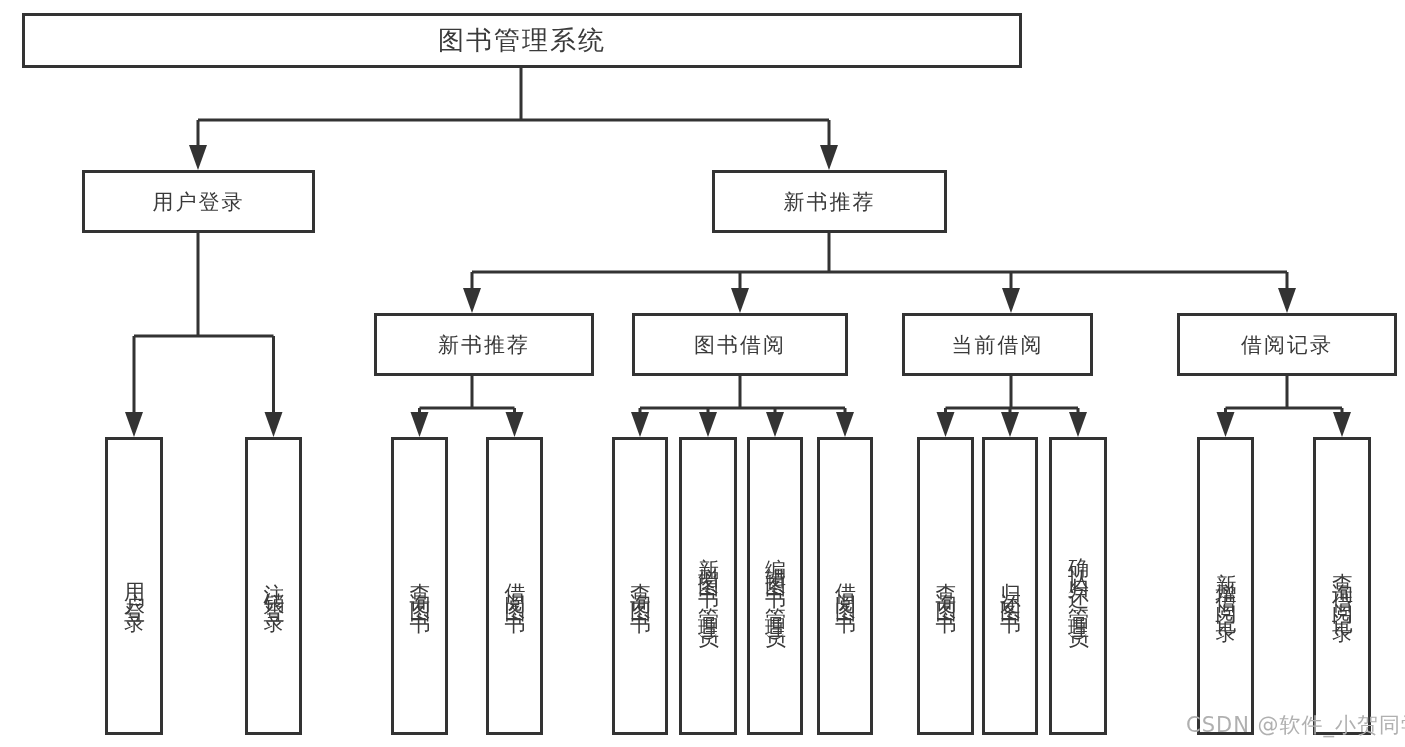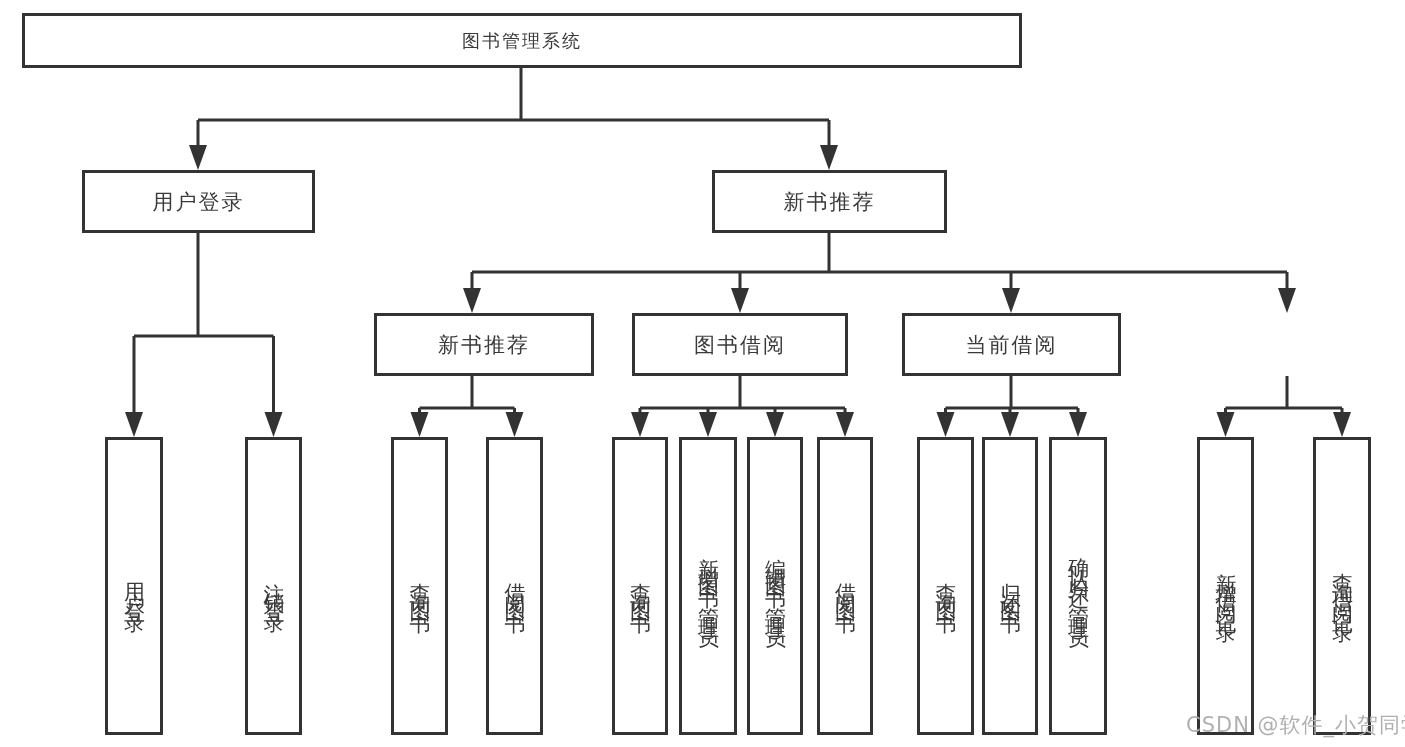--- a/index.html
+++ b/index.html
@@ -18,21 +18,21 @@
     border:3px solid #333333;
     display:flex;align-items:center;justify-content:center;
     color:#3a3a3a;
     z-index:2;
   }
   .box.h span{
     font-size:21px;
     letter-spacing:2px;
     white-space:nowrap;
   }
-  .box.root span{font-size:18px;}
+  .box.root span{font-size:26px;}
   .box.v span{
     writing-mode:vertical-rl;
     text-orientation:mixed;
     font-size:21px;
     letter-spacing:10px;
     line-height:1;
   }
   .watermark{
     position:absolute;
     left:1186px;top:711px;
@@ -91,22 +91,25 @@
   <div class="box h" style="left:712px;top:170px;width:235px;height:63px">
     <span>新书推荐</span>
   </div>
 
   <div class="box h" style="left:374px;top:313px;width:220px;height:63px">
     <span>新书推荐</span>
   </div>
   <div class="box h" style="left:632px;top:313px;width:216px;height:63px">
     <span>图书借阅</span>
   </div>
-  <div class="box h" style="left:902px;top:313px;width:219px;height:63px">
+  <div class="box h" style="left:902px;top:313px;width:191px;height:63px">
     <span>当前借阅</span>
+  </div>
+  <div class="box h" style="left:1177px;top:313px;width:220px;height:63px">
+    <span>借阅记录</span>
   </div>
 
   <div class="box v" style="left:105px;top:437px;width:58px;height:298px">
     <span>用户登录</span>
   </div>
   <div class="box v" style="left:245px;top:437px;width:57px;height:298px">
     <span>注销登录</span>
   </div>
 
   <div class="box v" style="left:391px;top:437px;width:57px;height:298px">

